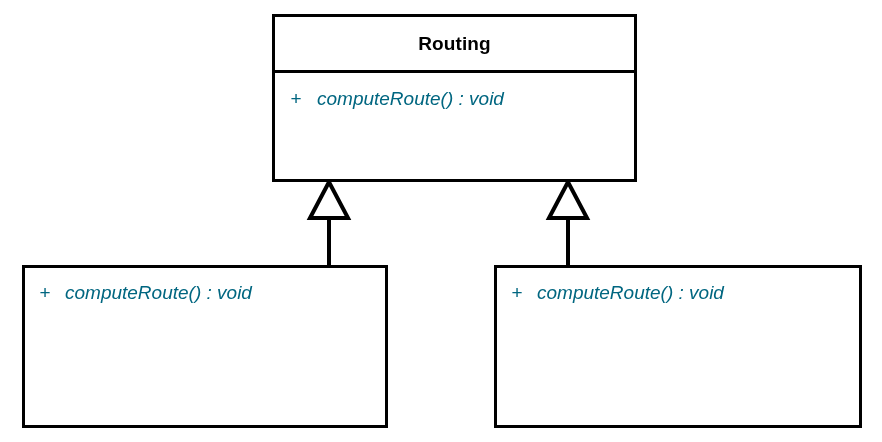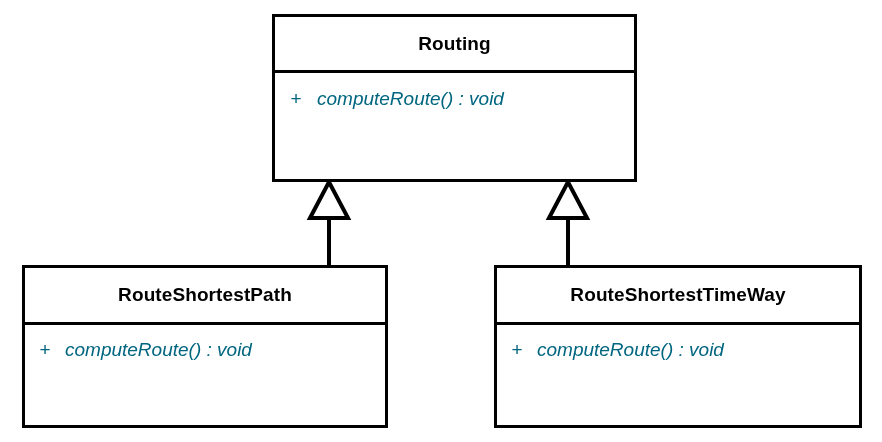--- a/index.html
+++ b/index.html
@@ -159,35 +159,29 @@
     </div>
     <div class="uml-class-body">
       <div class="uml-member">
         <span class="uml-member-visibility">+</span>
         <span class="uml-member-signature">computeRoute() : void</span>
       </div>
     </div>
   </div>
 
   <div class="uml-class" id="class-routeshortestpath">
-    <div class="uml-class-header">
-      <span class="uml-class-name">RouteShortestPath</span>
-    </div>
     <div class="uml-class-body">
       <div class="uml-member">
         <span class="uml-member-visibility">+</span>
         <span class="uml-member-signature">computeRoute() : void</span>
       </div>
     </div>
   </div>
 
   <div class="uml-class" id="class-routeshortesttimeway">
-    <div class="uml-class-header">
-      <span class="uml-class-name">RouteShortestTimeWay</span>
-    </div>
     <div class="uml-class-body">
       <div class="uml-member">
         <span class="uml-member-visibility">+</span>
         <span class="uml-member-signature">computeRoute() : void</span>
       </div>
     </div>
   </div>
 
 </div>
 

